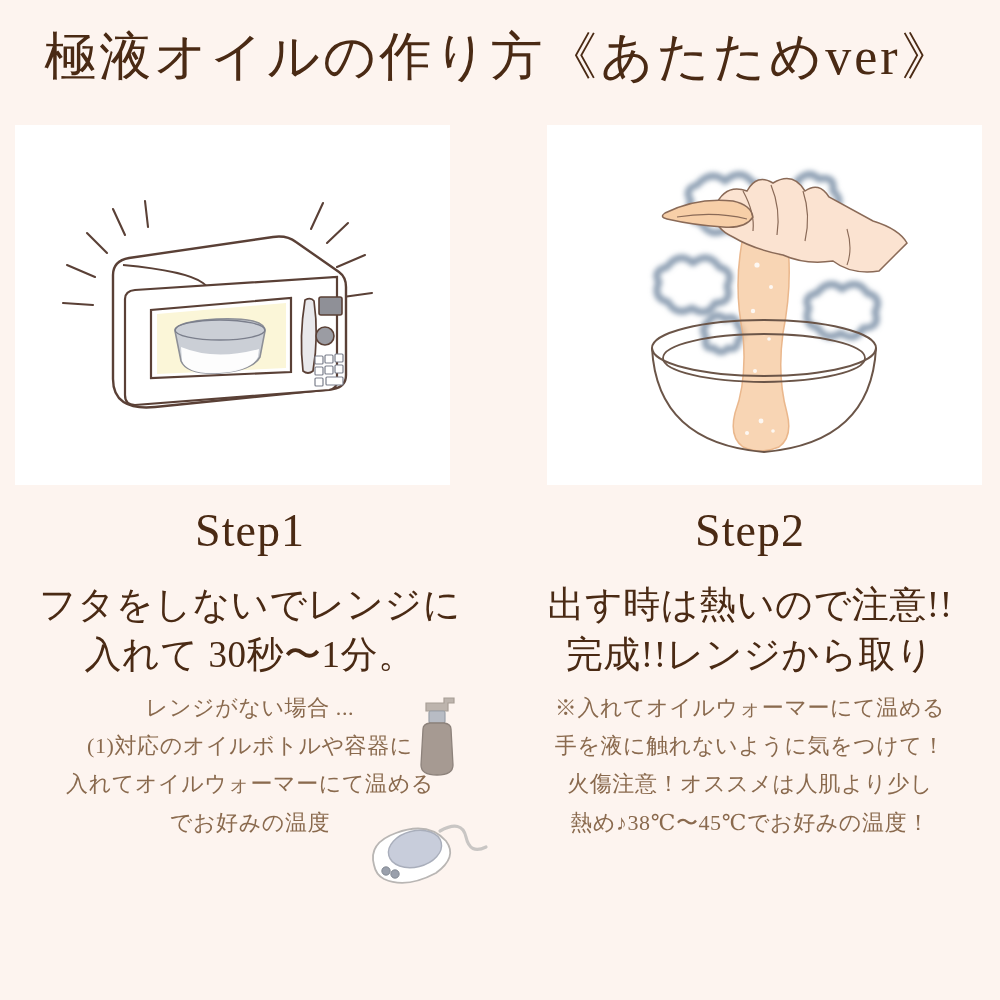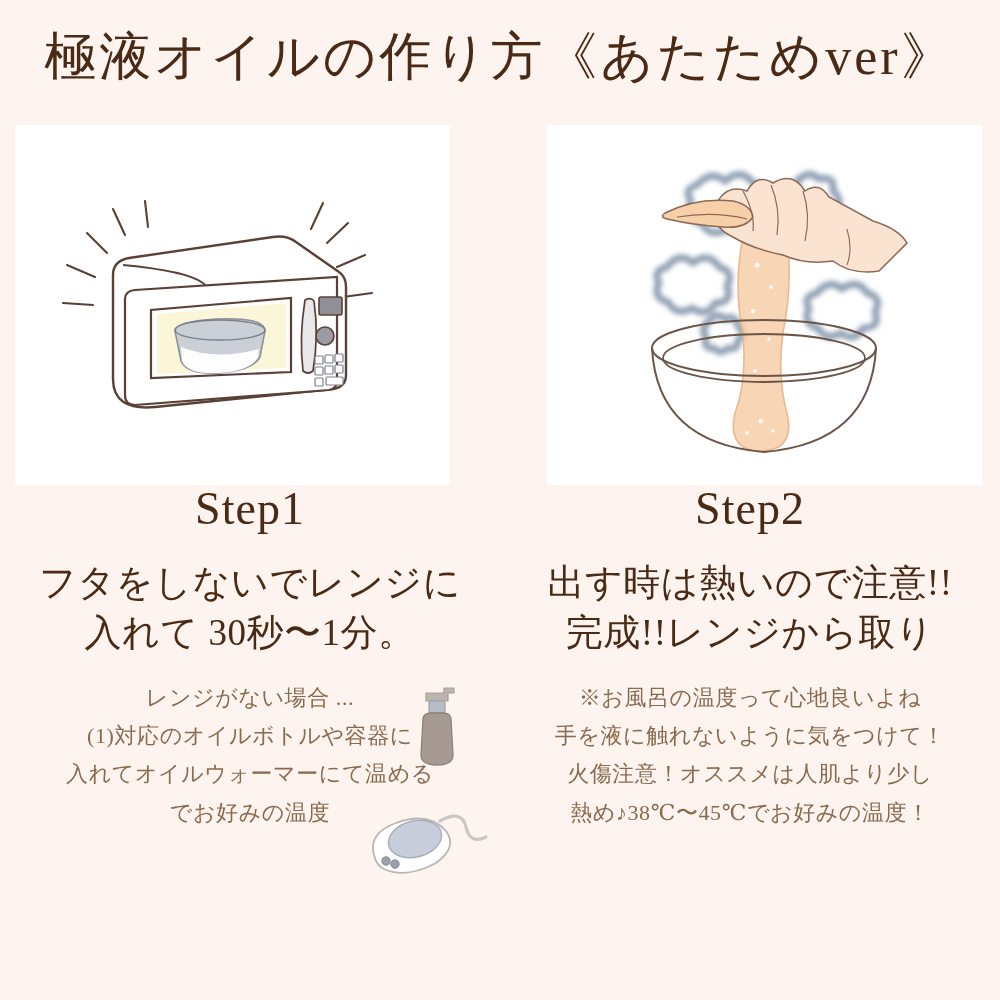--- a/index.html
+++ b/index.html
@@ -36,41 +36,42 @@
   .col-left .panel{margin-left:15px;}
   .col-right .panel{margin-left:47px;}
 
   .panel svg{display:block;width:100%;height:100%;}
 
   
   .step-label{
     text-align:center;
     color:#4a2a14;
     font-size:46px;
+    margin-top:22px;
     letter-spacing:1px;
     line-height:1.05;
   }
   .step-body{
     text-align:center;
     color:#4a2a14;
     font-size:37px;
     line-height:1.33;
     margin-top:25px;
     letter-spacing:0.5px;
   }
   .step-body .ln{display:block;white-space:nowrap;}
 
   
   .fine{
     position:relative;
     text-align:center;
     color:#8a6a4e;
     font-size:22px;
     line-height:1.74;
-    margin-top:22px;
+    margin-top:10px;
     letter-spacing:0.6px;
   }
   .fine .ln{display:block;white-space:nowrap;}
 
   .icon-bottle{position:absolute;right:34px;top:-6px;width:56px;height:100px;}
   .icon-warmer{position:absolute;right:8px;top:118px;width:130px;height:95px;}
   .icon-bottle svg,.icon-warmer svg{display:block;width:100%;height:100%;}
 </style>
 </head>
 <body>
@@ -220,21 +221,21 @@
       </div>
 
       <div class="step-label">Step2</div>
 
       <div class="step-body">
         <span class="ln">出す時は熱いので注意!!</span>
         <span class="ln">完成!!レンジから取り</span>
       </div>
 
       <div class="fine">
-        <span class="ln">※お風呂の温度って心地良いよね</span>
+        <span class="ln">※入れてオイルウォーマーにて温める</span>
         <span class="ln">手を液に触れないように気をつけて！</span>
         <span class="ln">火傷注意！オススメは人肌より少し</span>
         <span class="ln">熱め♪38℃〜45℃でお好みの温度！</span>
       </div>
     </div>
 
   </div>
 </div>
 
 </body></html>

